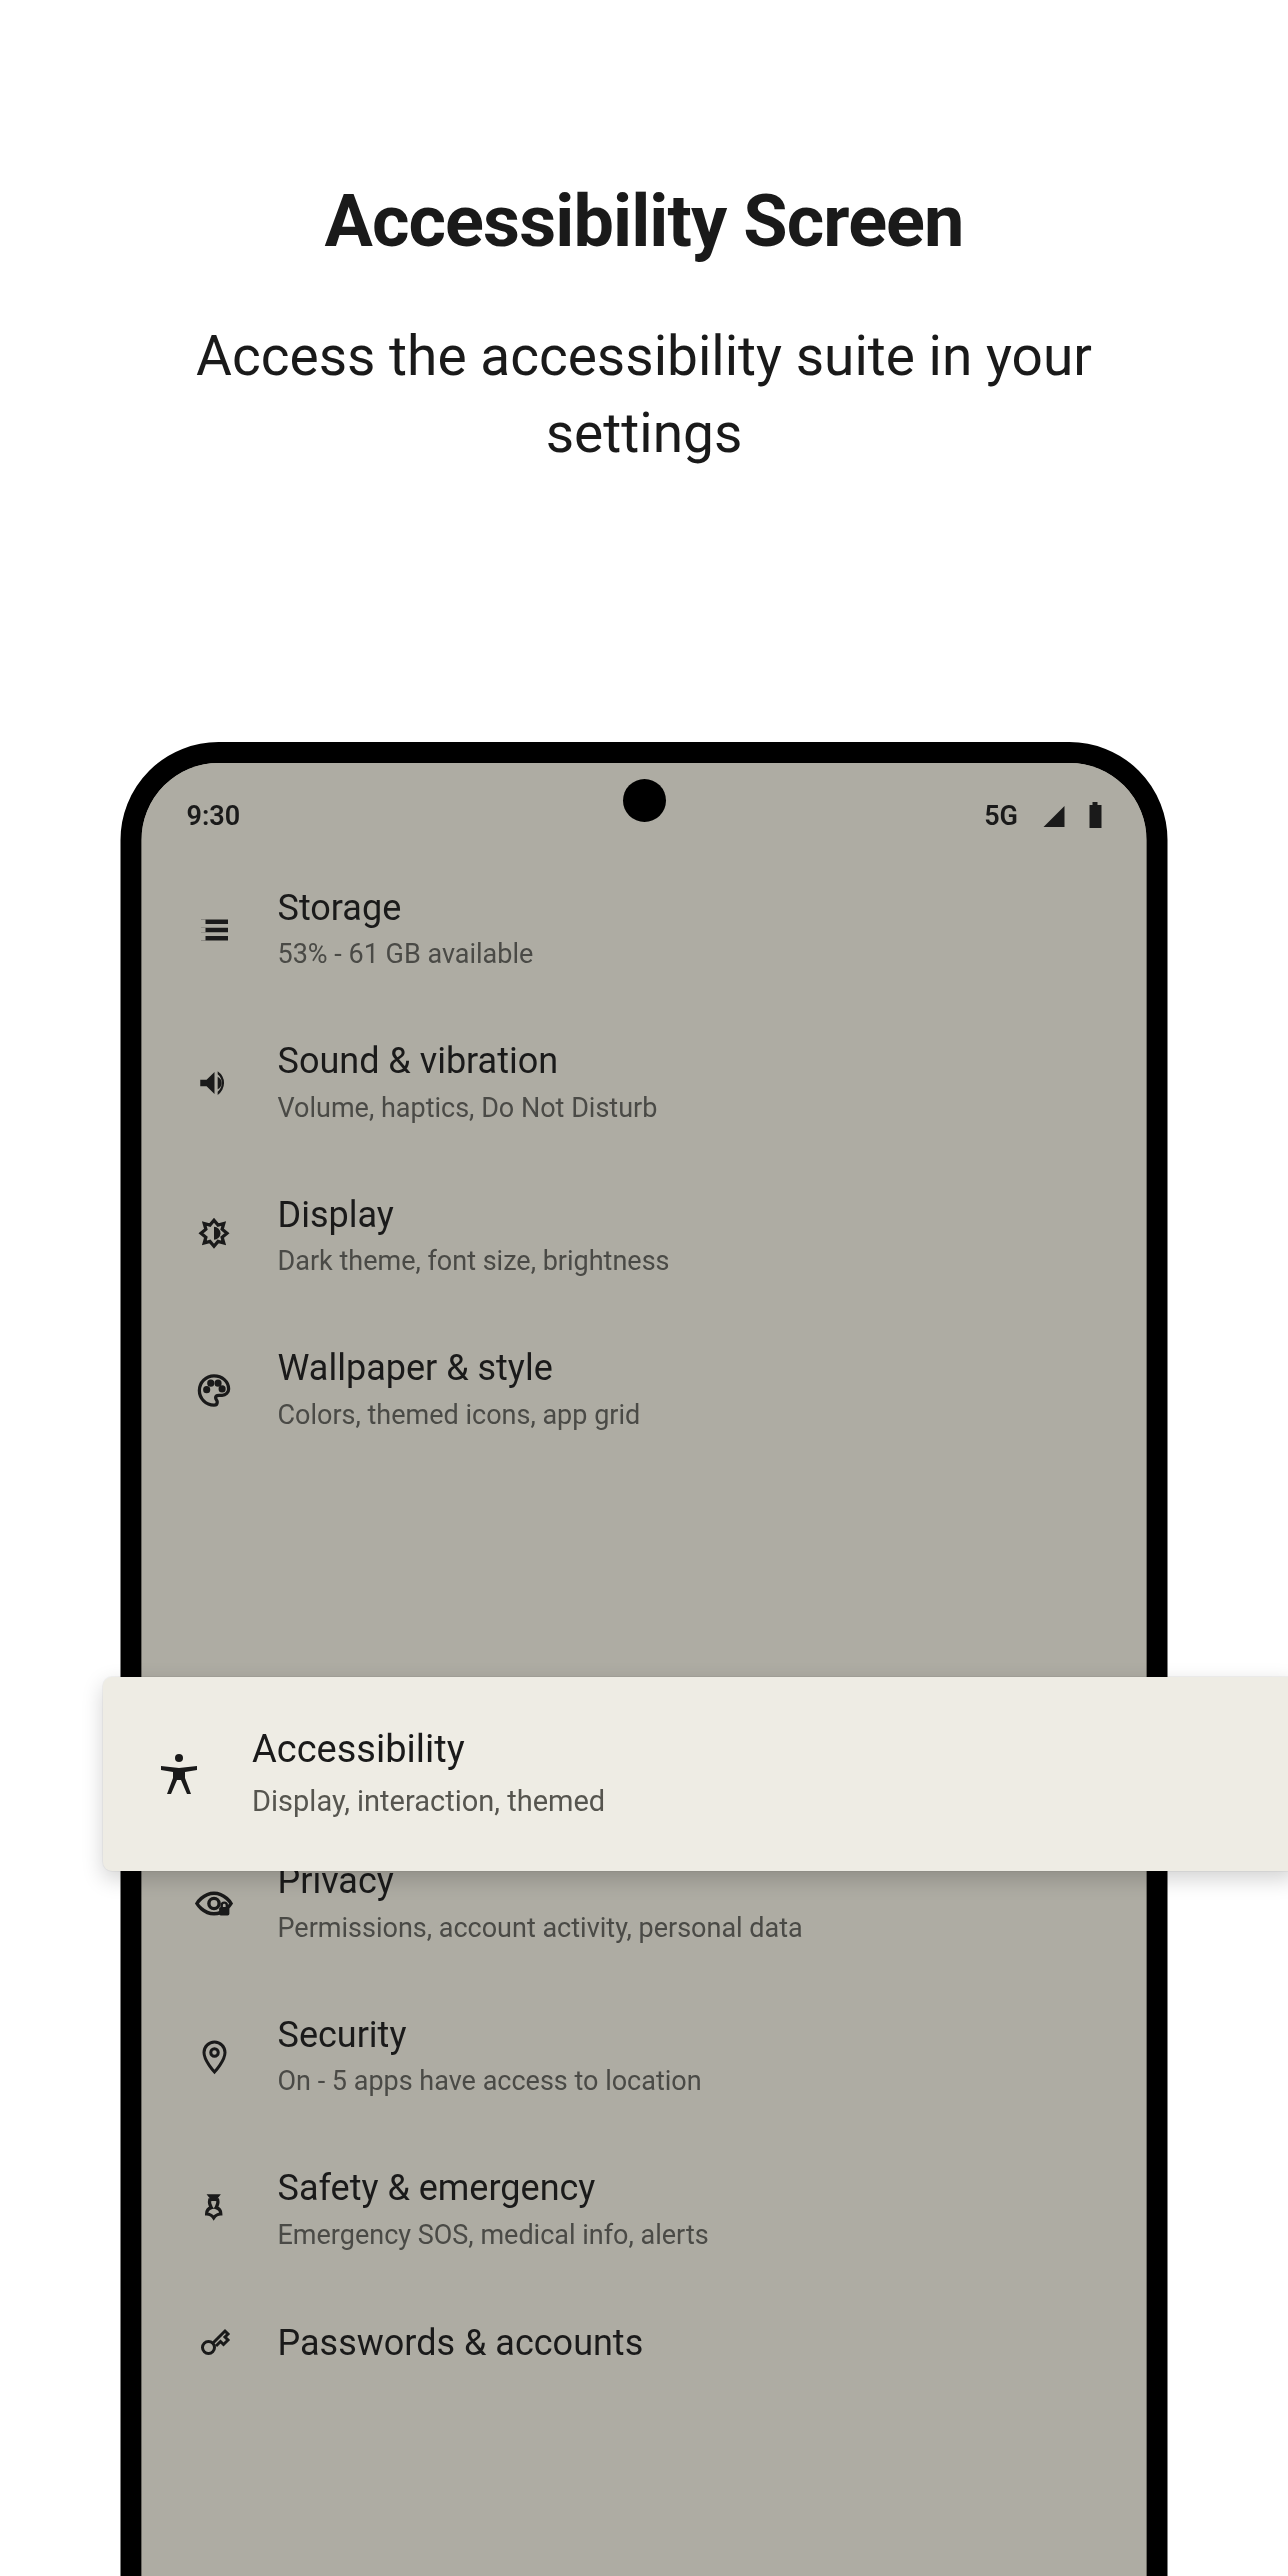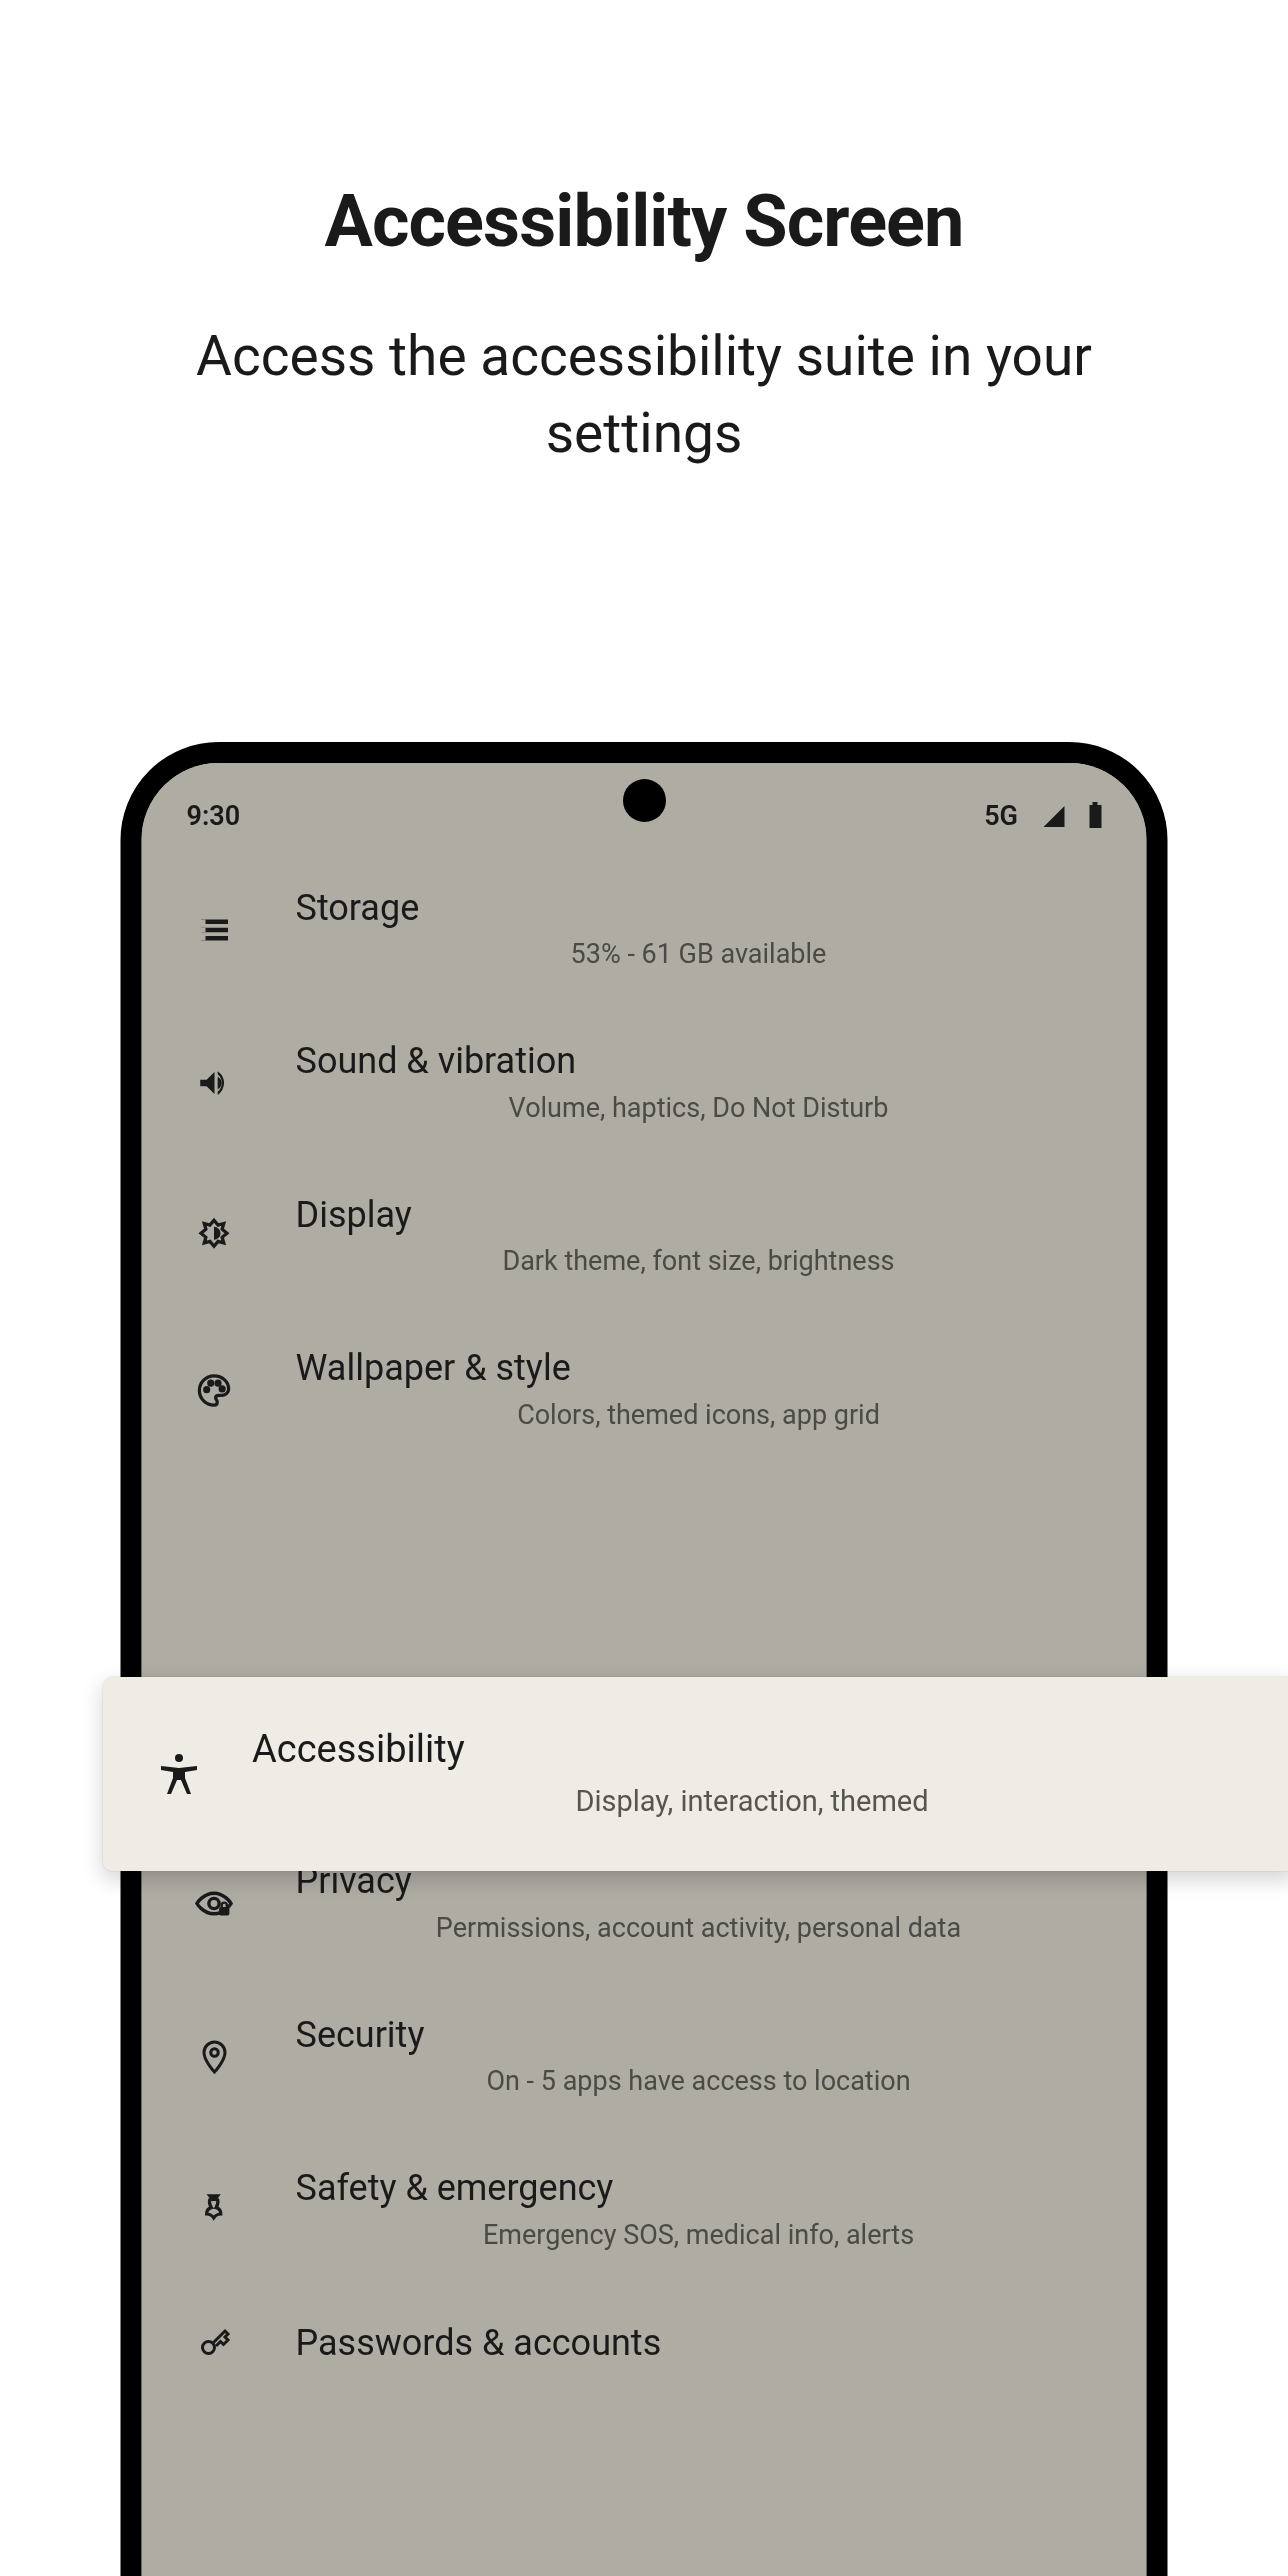--- a/index.html
+++ b/index.html
@@ -74,21 +74,21 @@
       top: 16px; left: 50%; transform: translateX(-50%);
       width: 43px; height: 43px; border-radius: 50%; background: #000;
     }
 
     .settings-list { padding-top: 9px; }
 
     .setting-item {
       display: flex;
       align-items: center;
       padding: 34px 45px 34px 50px;
-      gap: 59px;
+      gap: 41px;
     }
 
     .setting-icon {
       width: 45px; height: 45px;
       display: flex; align-items: center; justify-content: center;
       flex-shrink: 0;
       color: #1a1a1a;
     }
 
     .setting-text { flex: 1; }
@@ -96,21 +96,20 @@
       font-size: 36px;
       font-weight: 400;
       color: #1a1a1a;
       line-height: 1.2;
     }
     .setting-sub {
       font-size: 27px;
       color: #4a4a46;
       margin-top: 7.2px;
       line-height: 1.3;
-      text-align: center;
     }
 
     
     .highlight-card {
       position: absolute;
       top: 1677px;
       left: 103px;
       width: 1194px;
       background: #eeece4;
       border-radius: 9px;

